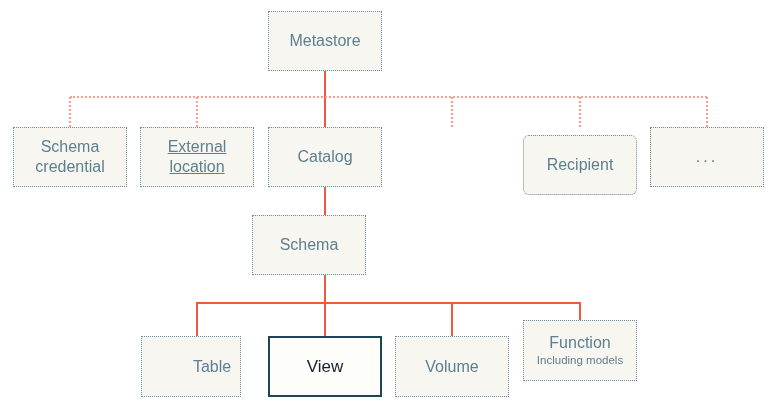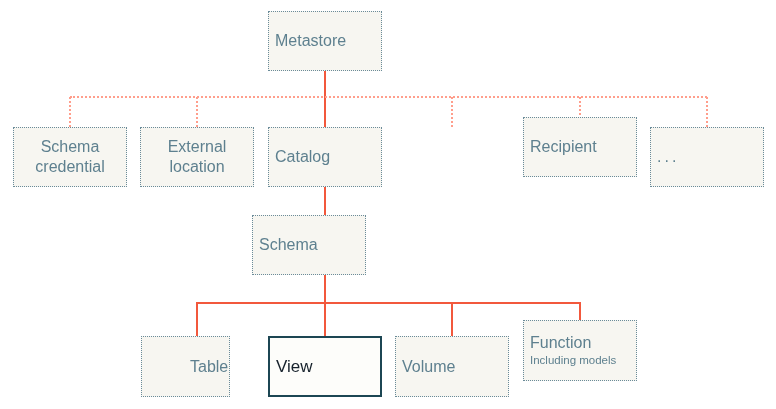--- a/index.html
+++ b/index.html
@@ -42,21 +42,21 @@
     box-sizing: border-box;
     width: 114px;
     height: 60px;
     background: #f7f6f1;
     border: 1px dotted #6a8b99;
     color: #5e808f;
     font-size: 16px;
     line-height: 1.25;
     display: flex;
     flex-direction: column;
-    align-items: flex-start;
+    align-items: center;
     justify-content: center;
     text-align: center;
     padding: 2px 6px;
   }
   .box .sublabel {
     font-size: 11.5px;
     line-height: 1.15;
     margin-top: 1px;
   }
   .box.highlight {
@@ -90,38 +90,38 @@
   <div class="vline-solid" style="left:451px; top:303px; height:33px;"></div>
   <div class="vline-solid" style="left:579px; top:303px; height:33px;"></div>
 
   <div class="box" style="left:268px; top:11px;">
     <span>Metastore</span>
   </div>
 
   <div class="box" style="left:13px; top:127px;">
     <span>Schema credential</span>
   </div>
-  <div class="box" style="left:140px; top:127px;">
+  <div class="box" style="left:140px; top:127px;text-decoration:underline;">
     <span>External location</span>
   </div>
   <div class="box" style="left:268px; top:127px;">
     <span>Catalog</span>
   </div>
-  <div class="box" style="left:523px; top:117px;">
+  <div class="box" style="left:523px; top:135px;border-radius:6px;">
     <span>Recipient</span>
   </div>
   <div class="box ellipsis" style="left:650px; top:127px;">
     <span>...</span>
   </div>
 
   <div class="box" style="left:252px; top:215px;">
     <span>Schema</span>
   </div>
 
-  <div class="box" style="left:141px; top:336px; width:89px; height:61px;padding-left:48px;">
+  <div class="box" style="left:141px; top:336px; width:100px; height:61px;padding-left:48px;">
     <span>Table</span>
   </div>
   <div class="box highlight" style="left:268px; top:336px; height:61px;">
     <span>View</span>
   </div>
   <div class="box" style="left:395px; top:336px; height:61px;">
     <span>Volume</span>
   </div>
   <div class="box" style="left:523px; top:320px; height:61px;">
     <span>Function</span>

